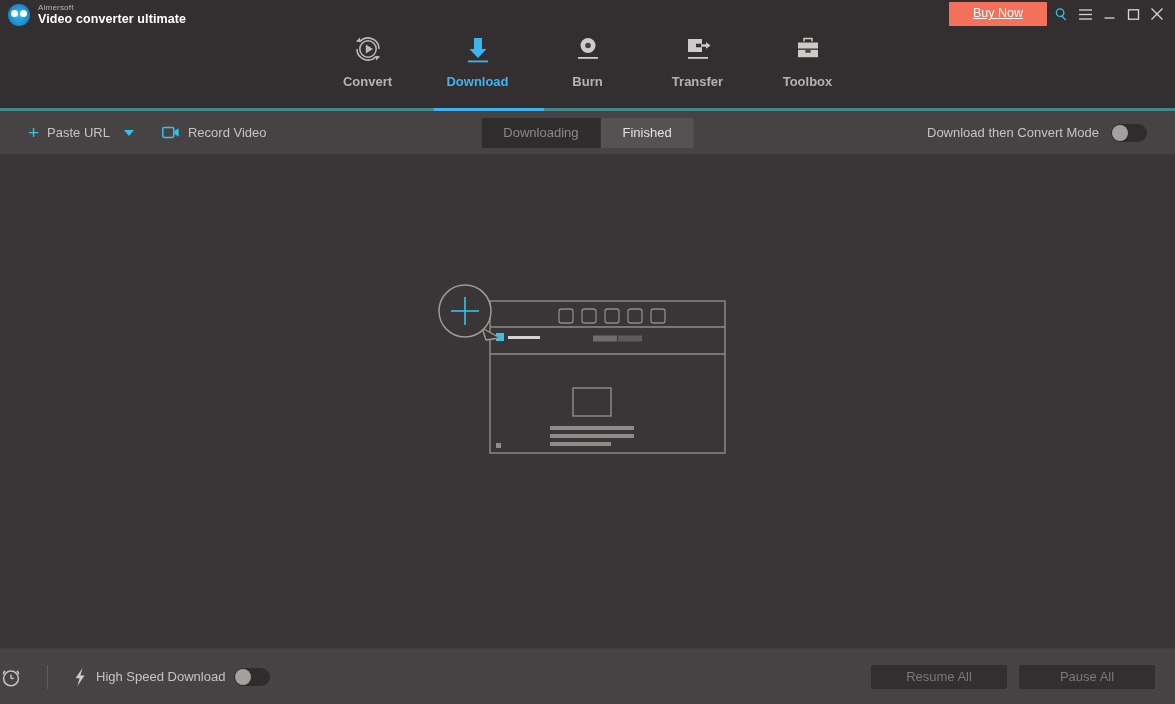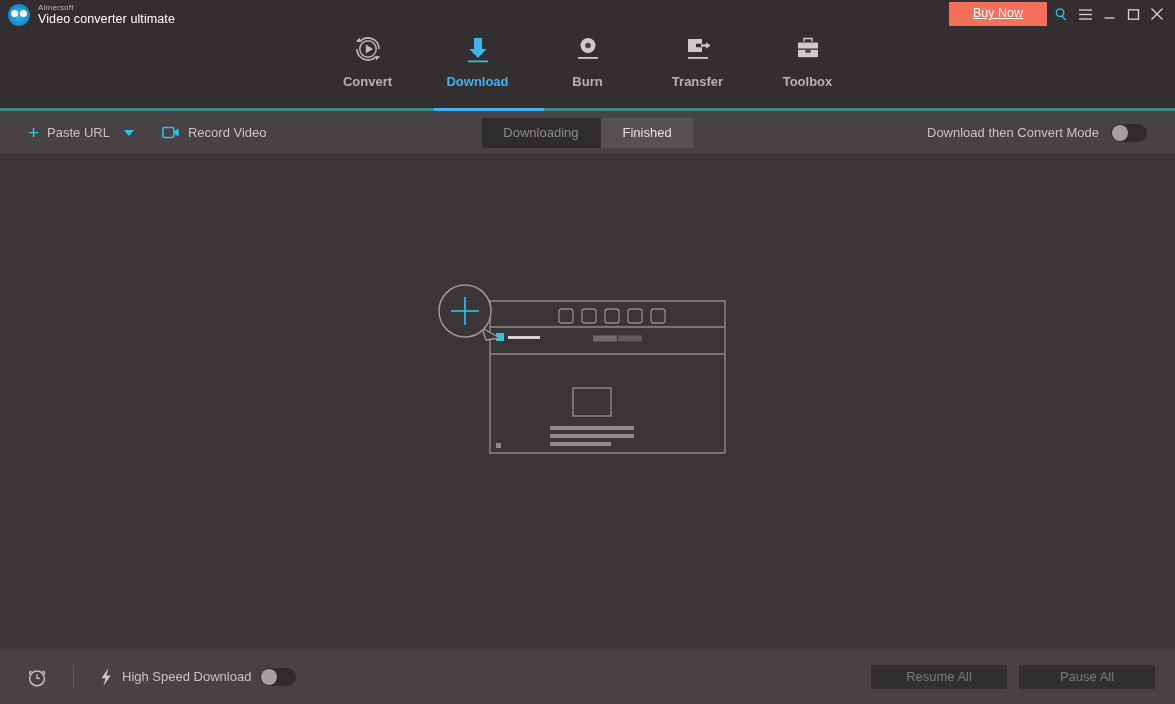--- a/index.html
+++ b/index.html
@@ -34,21 +34,21 @@
     position: relative; flex: 0 0 auto;
   }
   .brand-logo::before, .brand-logo::after {
     content: ""; position: absolute; background: #fff; border-radius: 50%;
     width: 7px; height: 7px;
   }
   .brand-logo::before { left: 3px; top: 6px; }
   .brand-logo::after  { right: 3px; top: 6px; }
   .brand-text { line-height: 1.05; }
   .brand-top { font-size: 8px; color: #b9b6b3; letter-spacing: .2px; }
-  .brand-main { font-size: 12.5px; color: #ffffff; font-weight: normal; letter-spacing: .1px; }
+  .brand-main { font-size: 12.5px; color: #ffffff; font-weight: bold; letter-spacing: .1px; }
 
   .winctrls {
     position: absolute; right: 0; top: 0; height: 28px;
     display: flex; align-items: center; gap: 0;
   }
   .buynow {
     background: #f4705a; color: #fff; font-size: 12.5px;
     padding: 5px 24px 6px; border: none; border-radius: 1px;
     margin-right: 2px; cursor: pointer; line-height: 1; text-decoration: underline;
   }
@@ -123,21 +123,21 @@
   }
   .placeholder { position: relative; width: 300px; height: 190px; margin-top: -60px; }
   .placeholder svg { display: block; }
 
   
   .bottombar {
     height: 56px; background: #474344; flex: 0 0 auto;
     display: flex; align-items: center; position: relative;
     border-top: 1px solid #403c3d;
   }
-  .bb-left { display: flex; align-items: center; padding-left: 26px; gap: 5px; }
+  .bb-left { display: flex; align-items: center; gap: 5px; }
   .bb-icon { display: flex; align-items: center; justify-content: center; color: #c6c3c0; cursor: pointer; }
   .vdiv { width: 1px; height: 24px; background: #605c5d; margin: 0 20px; }
   .hsd { display: flex; align-items: center; gap: 9px; }
   .hsd .tlabel { font-size: 13px; color: #c6c3c0; }
   .bb-right { position: absolute; right: 20px; display: flex; gap: 12px; }
   .btn-big {
     width: 136px; height: 24px; border-radius: 2px; border: none;
     background: #322f30; color: #7b7875; font-size: 13px; cursor: default;
   }
 </style>

